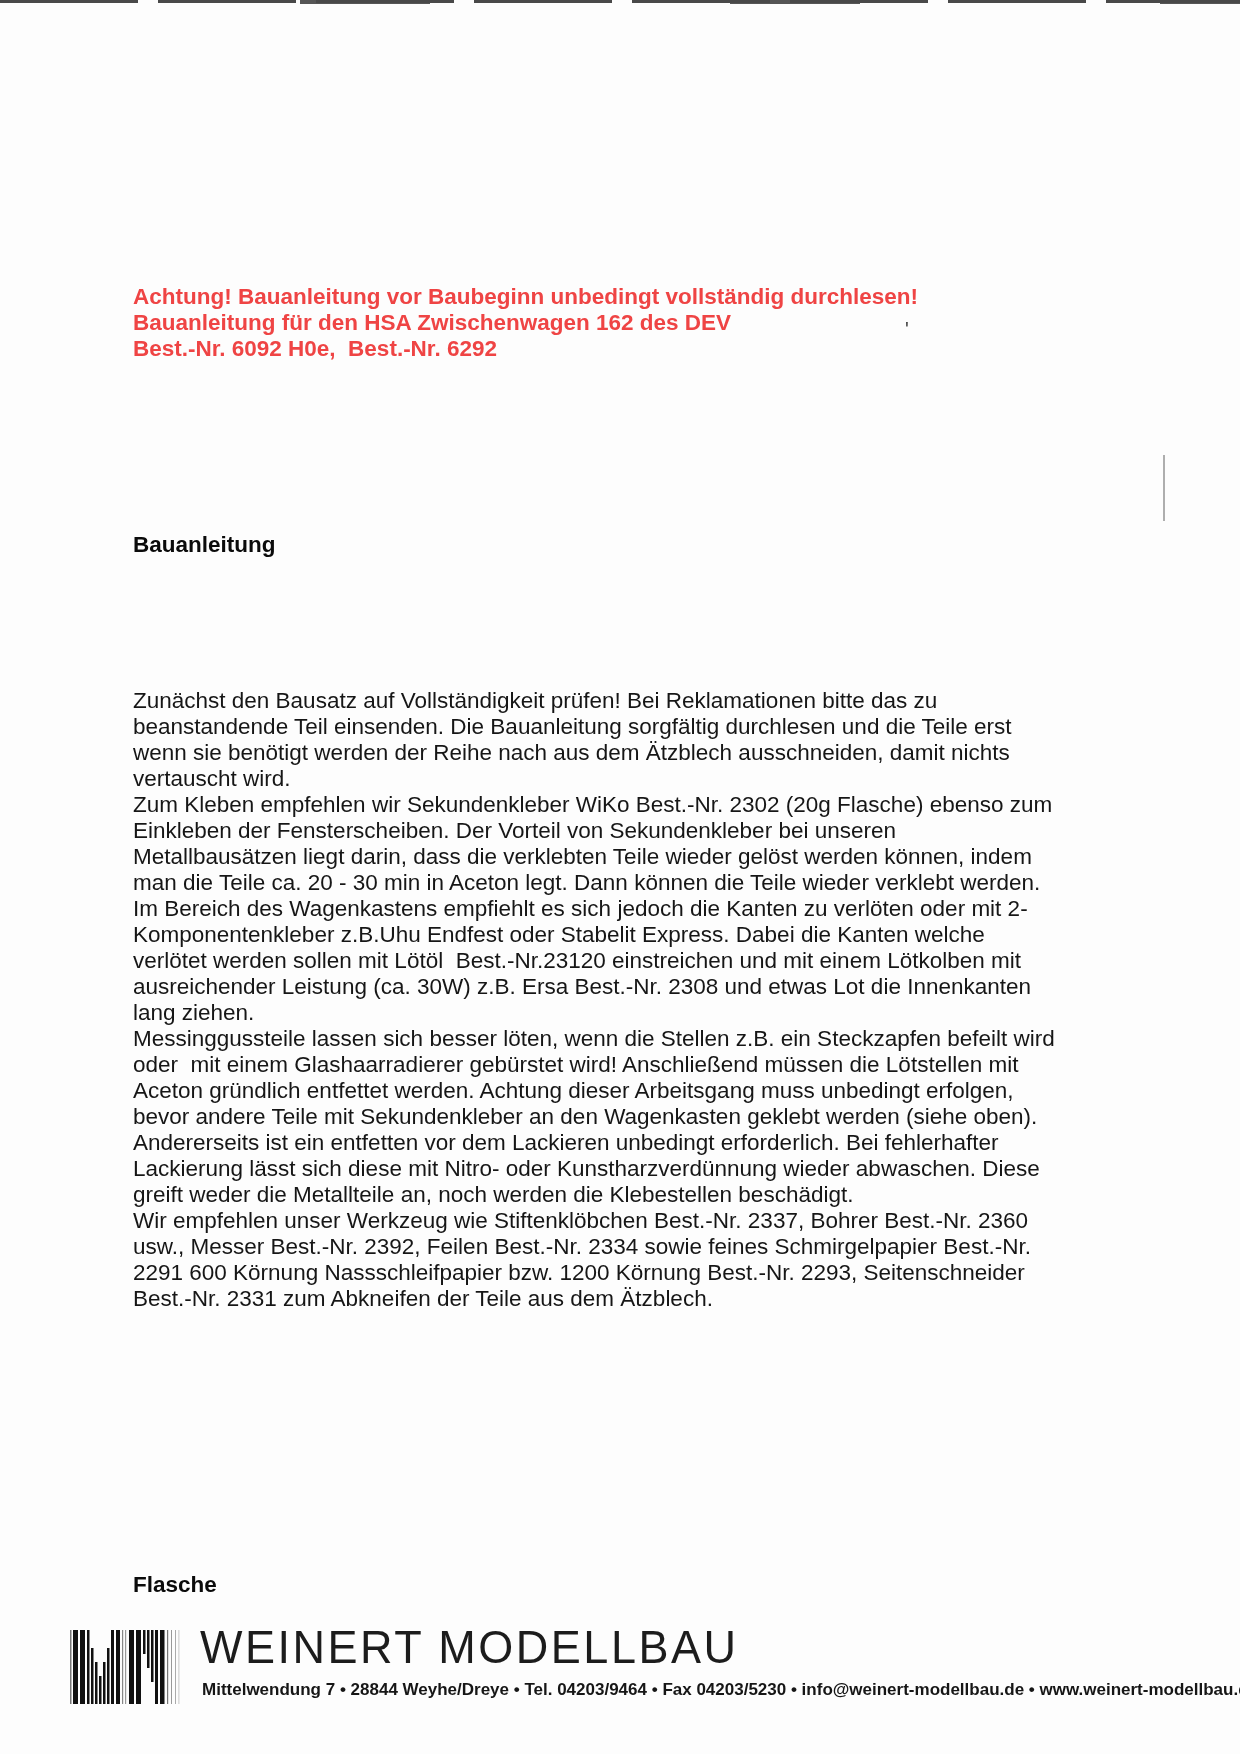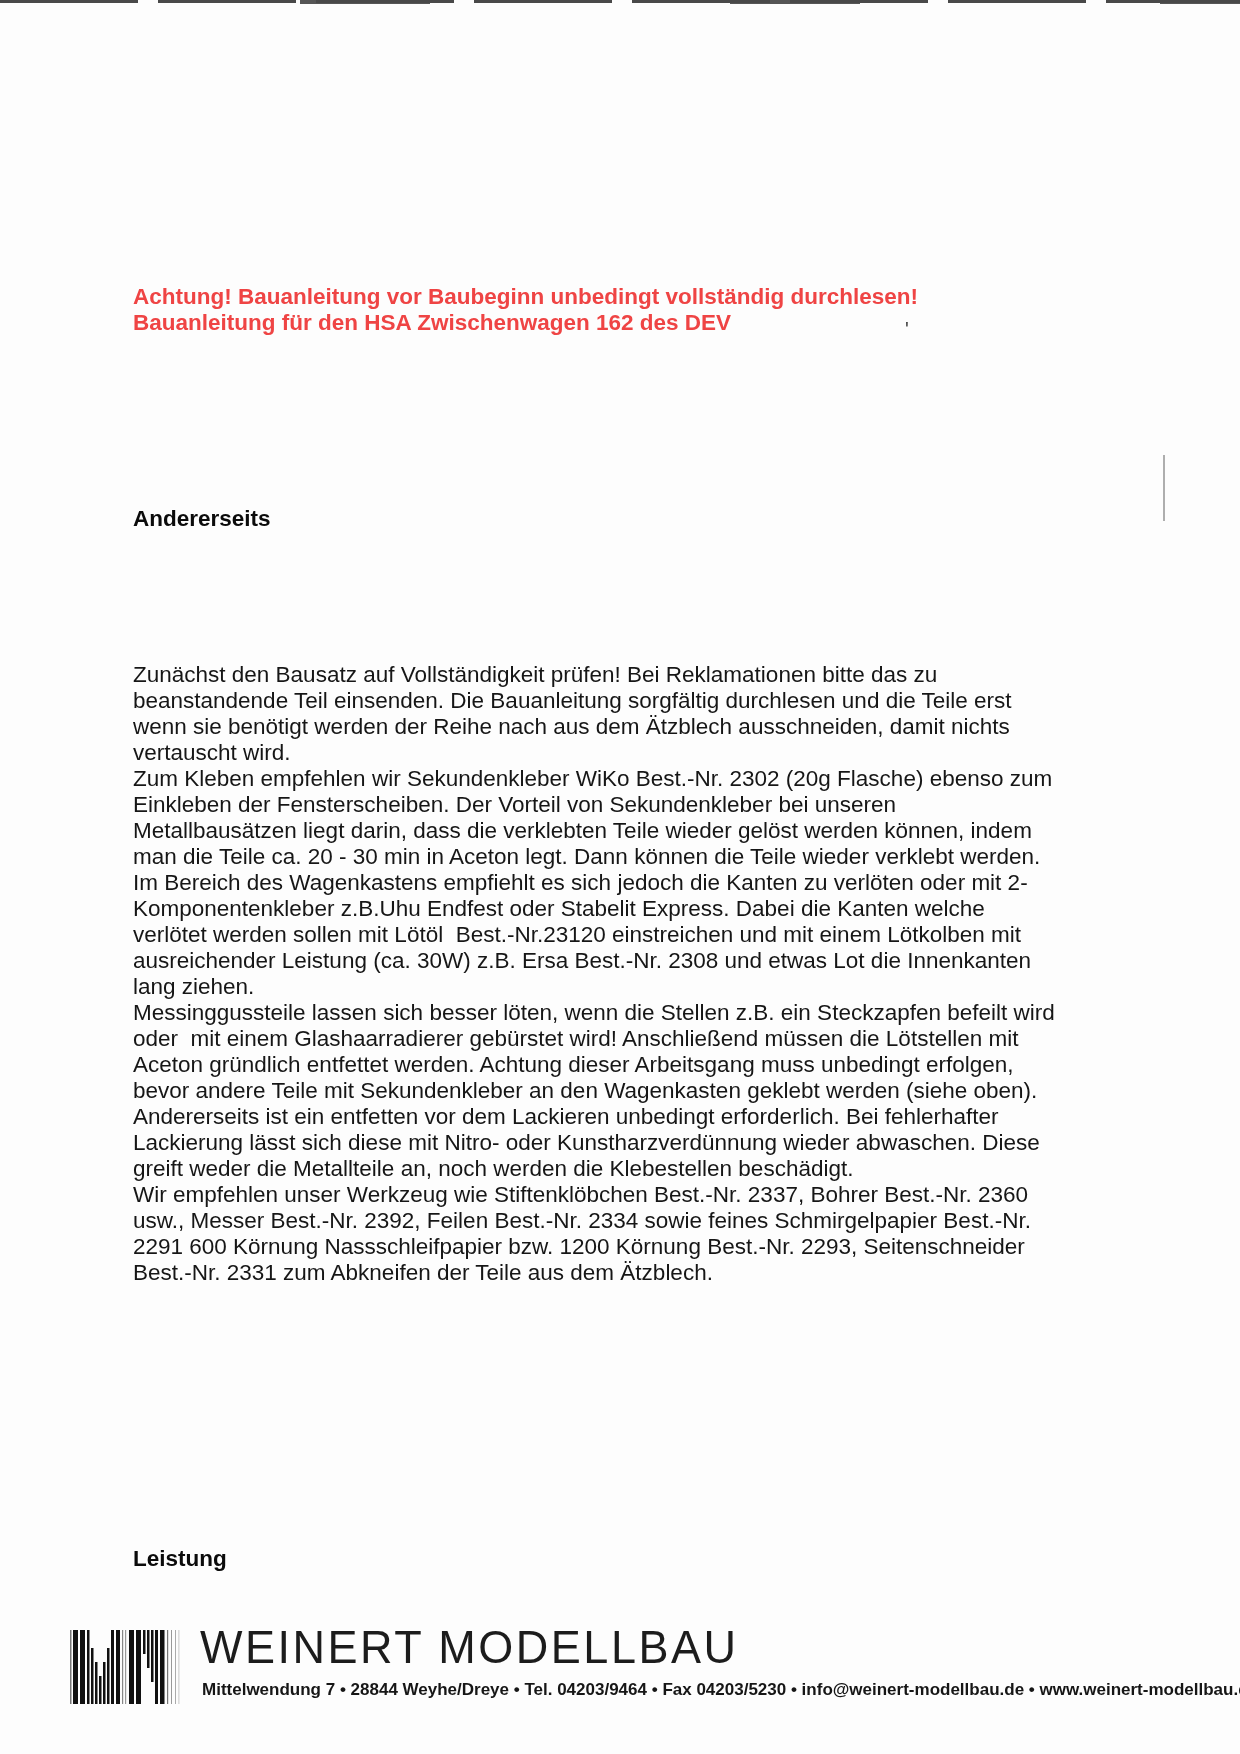--- a/index.html
+++ b/index.html
@@ -68,31 +68,31 @@
 <body>
 
 <div class="page">
 
   <div class="scan-edge"></div>
 
   <div class="content">
 
     <div class="doc-header">
       
-    <div class="h-line">Achtung! Bauanleitung vor Baubeginn unbedingt vollständig durchlesen!</div><div class="h-line">Bauanleitung für den HSA Zwischenwagen 162 des DEV</div></div>
+    <div class="h-line">Achtung! Bauanleitung vor Baubeginn unbedingt vollständig durchlesen!</div><div class="h-line">Bauanleitung für den HSA Zwischenwagen 162 des DEV</div><div class="h-line">Best.-Nr. 6092 H0e,  Best.-Nr. 6292</div></div>
 
     <div class="section section-allgemeines">
-      <div class="section-title">Andererseits</div>
+      <div class="section-title">Bauanleitung</div>
       <div>
         
       <div class="text-line">Zunächst den Bausatz auf Vollständigkeit prüfen! Bei Reklamationen bitte das zu</div><div class="text-line">beanstandende Teil einsenden. Die Bauanleitung sorgfältig durchlesen und die Teile erst</div><div class="text-line">wenn sie benötigt werden der Reihe nach aus dem Ätzblech ausschneiden, damit nichts</div><div class="text-line">vertauscht wird.</div><div class="text-line">Zum Kleben empfehlen wir Sekundenkleber WiKo Best.-Nr. 2302 (20g Flasche) ebenso zum</div><div class="text-line">Einkleben der Fensterscheiben. Der Vorteil von Sekundenkleber bei unseren</div><div class="text-line">Metallbausätzen liegt darin, dass die verklebten Teile wieder gelöst werden können, indem</div><div class="text-line">man die Teile ca. 20 - 30 min in Aceton legt. Dann können die Teile wieder verklebt werden.</div><div class="text-line">Im Bereich des Wagenkastens empfiehlt es sich jedoch die Kanten zu verlöten oder mit 2-</div><div class="text-line">Komponentenkleber z.B.Uhu Endfest oder Stabelit Express. Dabei die Kanten welche</div><div class="text-line">verlötet werden sollen mit Lötöl  Best.-Nr.23120 einstreichen und mit einem Lötkolben mit</div><div class="text-line">ausreichender Leistung (ca. 30W) z.B. Ersa Best.-Nr. 2308 und etwas Lot die Innenkanten</div><div class="text-line">lang ziehen.</div><div class="text-line">Messinggussteile lassen sich besser löten, wenn die Stellen z.B. ein Steckzapfen befeilt wird</div><div class="text-line">oder  mit einem Glashaarradierer gebürstet wird! Anschließend müssen die Lötstellen mit</div><div class="text-line">Aceton gründlich entfettet werden. Achtung dieser Arbeitsgang muss unbedingt erfolgen,</div><div class="text-line">bevor andere Teile mit Sekundenkleber an den Wagenkasten geklebt werden (siehe oben).</div><div class="text-line">Andererseits ist ein entfetten vor dem Lackieren unbedingt erforderlich. Bei fehlerhafter</div><div class="text-line">Lackierung lässt sich diese mit Nitro- oder Kunstharzverdünnung wieder abwaschen. Diese</div><div class="text-line">greift weder die Metallteile an, noch werden die Klebestellen beschädigt.</div><div class="text-line">Wir empfehlen unser Werkzeug wie Stiftenklöbchen Best.-Nr. 2337, Bohrer Best.-Nr. 2360</div><div class="text-line">usw., Messer Best.-Nr. 2392, Feilen Best.-Nr. 2334 sowie feines Schmirgelpapier Best.-Nr.</div><div class="text-line">2291 600 Körnung Nassschleifpapier bzw. 1200 Körnung Best.-Nr. 2293, Seitenschneider</div><div class="text-line">Best.-Nr. 2331 zum Abkneifen der Teile aus dem Ätzblech.</div></div>
     </div>
 
     <div class="section section-montage">
-      <div class="section-title">Leistung</div>
+      <div class="section-title">Flasche</div>
     </div>
 
   </div>
 
   <span class="tick-artifact">'</span>
   <div class="edge-artifact-right"></div>
 
   <div class="footer">
     <span class="logo-mark">
       <svg width="112" height="74" viewBox="0 0 112 74" xmlns="http://www.w3.org/2000/svg">

